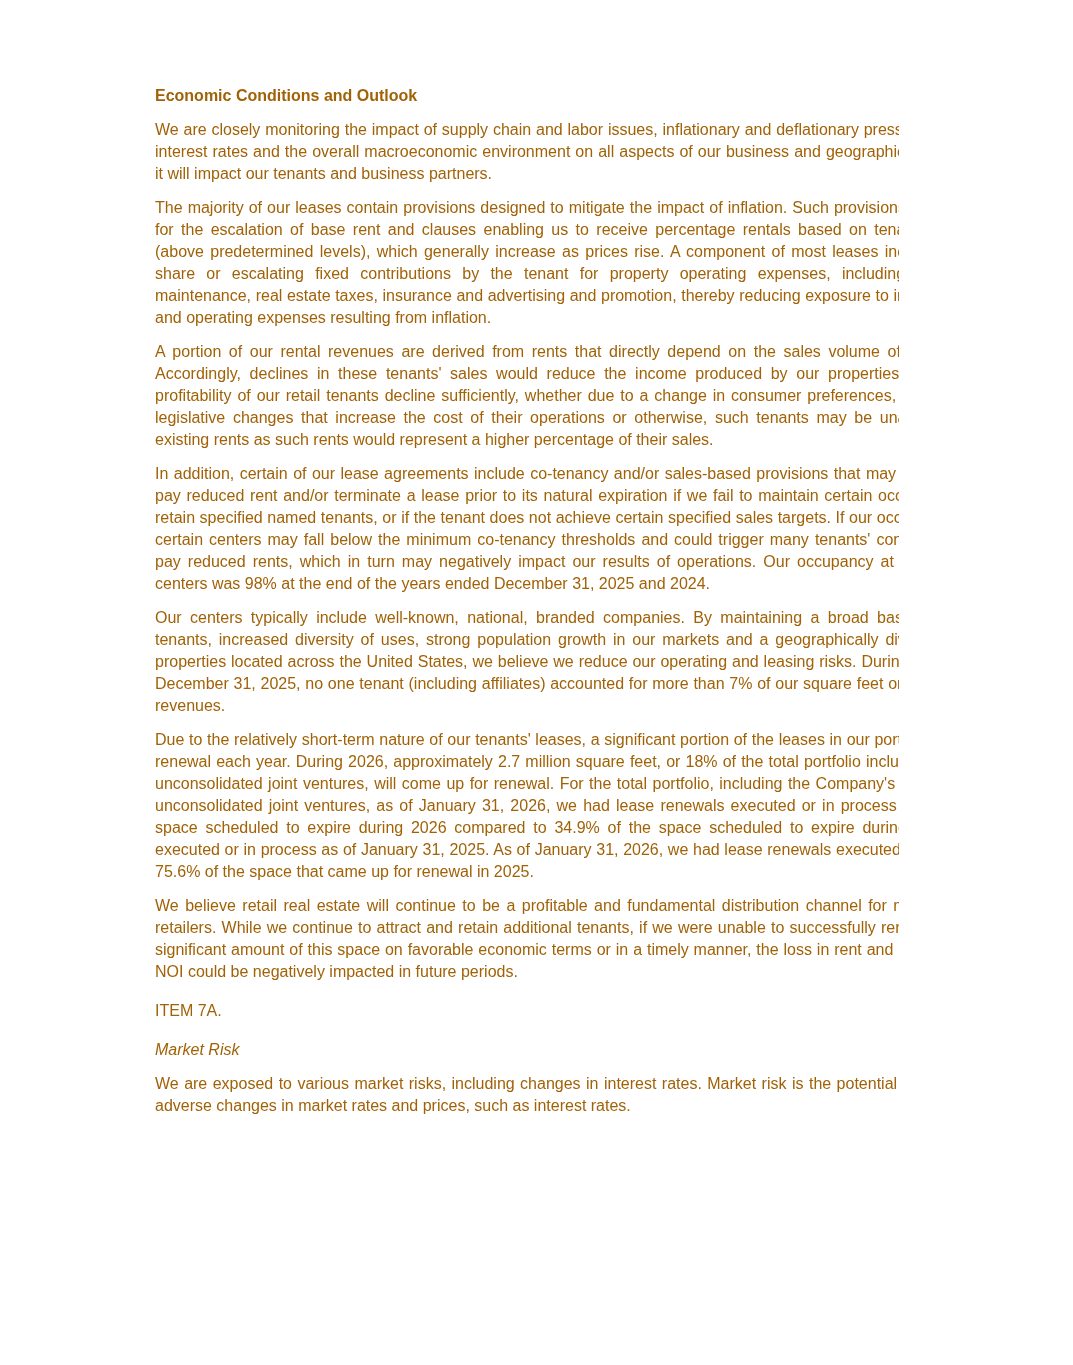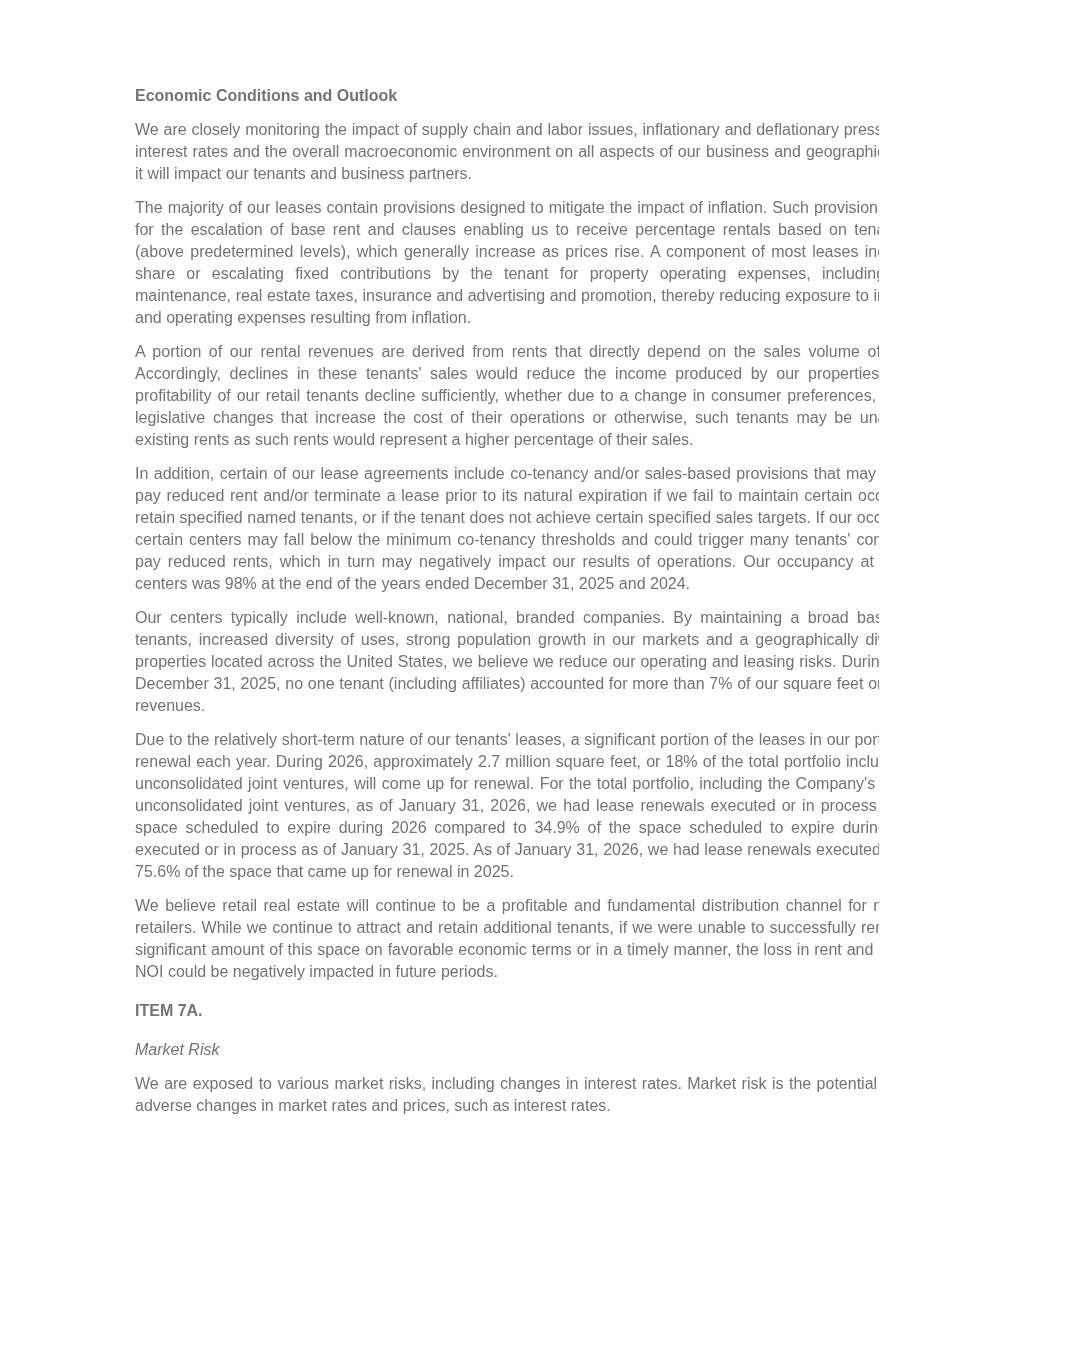--- a/index.html
+++ b/index.html
@@ -4,43 +4,44 @@
 <style>
   html, body { margin: 0; padding: 0; background: #ffffff; }
   .page {
     position: relative;
     width: 879px;
     height: 1365px;
     background: #ffffff;
     font-family: "Liberation Sans", sans-serif;
     font-size: 16px;
     line-height: 22px;
-    color: #737373;
+    color: #a16207;
     overflow: hidden;
+    margin-left: 20px;
   }
   .content {
     position: absolute;
     left: 135px;
     top: 85px;
     width: 866px;
   }
   .section-heading {
     font-size: 16px;
     line-height: 22px;
     font-weight: bold;
     margin: 0;
   }
   .para {
     margin: 12px 0 0 0;
     text-align: justify;
   }
   .item-heading {
     display: flex;
     margin-top: 17px;
-    font-weight: bold;
+    font-weight: normal;
     flex-direction: column;
   }
   .item-label {
     flex: none;
     width: 122px;
   }
   .item-title {
     flex: auto;
   }
   .mr-heading {

